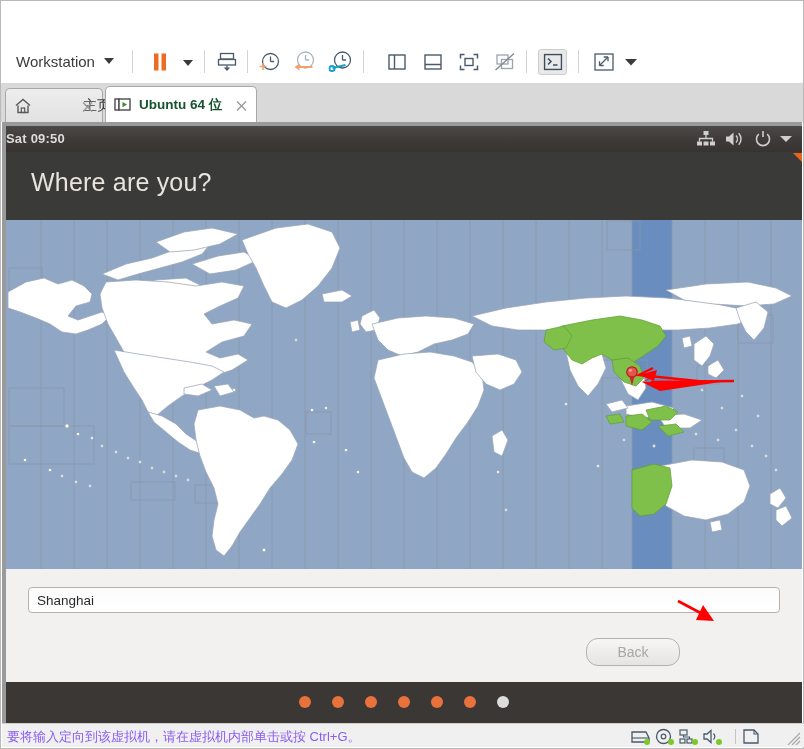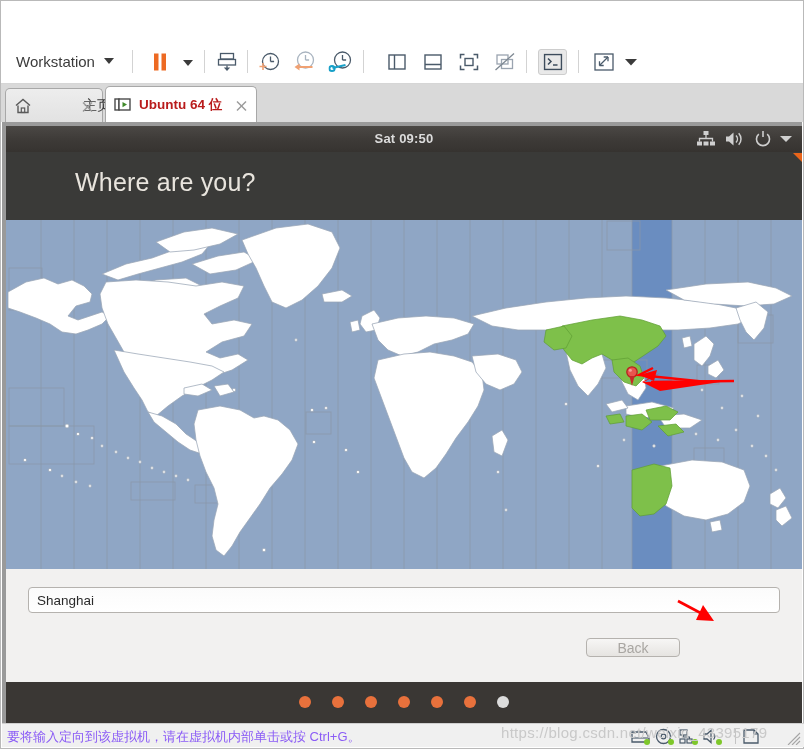--- a/index.html
+++ b/index.html
@@ -143,21 +143,21 @@
     background: #ffffff;
     height: 36px;
   }
   .tab-icon { margin-left: 8px; width: 18px; height: 18px; position: relative; flex: 0 0 auto; }
   .tab-label {
     margin-left: 7px;
     font-size: 14px;
     color: #3a3a3a;
     white-space: nowrap;
   }
-  #tab-ubuntu .tab-label { font-weight: bold; color: #b91c1c; font-size: 13.5px; }
+  #tab-ubuntu .tab-label { font-weight: bold; color: #14532d; font-size: 13.5px; }
   .tab-close {
     position: absolute; right: 8px; top: 50%;
     transform: translateY(-50%);
     width: 13px; height: 13px;
     cursor: default;
   }
 
   
   #guest-area {
     position: absolute;
@@ -177,21 +177,21 @@
   
   #ubuntu-panel {
     position: absolute;
     left: 0; top: 0;
     width: 796px; height: 26px;
     background: linear-gradient(to bottom, #4b4845 0%, #3d3a37 55%, #363330 100%);
   }
   #panel-clock {
     position: absolute;
     left: 0; right: 0; top: 5px;
-    text-align: center;
+    text-align: left;
     font-size: 13px;
     font-weight: bold;
     color: #dcdcdc;
     letter-spacing: .2px;
   }
   .panel-ind {
     position: absolute;
     top: 4px;
     height: 18px;
     cursor: default;
@@ -215,21 +215,20 @@
     clip-path: polygon(100% 0, 0 0, 100% 100%);
   }
 
   
   #installer-heading {
     position: absolute;
     left: 25px; top: 42px;
     font-size: 25px;
     color: #e8e4dd;
     letter-spacing: .2px;
-    margin-left: 44px;
   }
 
   
   #map-wrap {
     position: absolute;
     left: 0; top: 94px;
     width: 796px; height: 349px;
     background: #8fa6c5;
     overflow: hidden;
   }
@@ -252,23 +251,23 @@
     box-sizing: border-box;
     font-family: "Liberation Sans", sans-serif;
     font-size: 13.5px;
     color: #2b2b2b;
     padding: 0 8px;
     outline: none;
   }
   .form-btn {
     position: absolute;
     top: 69px;
-    height: 19px;
+    height: 28px;
     border: 1px solid #b5b2ae;
-    border-radius: 4px;
+    border-radius: 12px;
     background: linear-gradient(to bottom, #f7f6f5, #e6e4e1);
     box-sizing: border-box;
     font-family: "Liberation Sans", sans-serif;
     font-size: 14px;
     color: #2b2b2b;
     cursor: default;
   }
   #btn-back {
     left: 580px; width: 94px;
     color: #a9a6a2;
@@ -783,21 +782,20 @@
       <svg width="14" height="13" viewBox="0 0 14 13">
         <g stroke="#a5a5a5" stroke-width="1.1">
           <line x1="13" y1="1" x2="1" y2="13"></line>
           <line x1="13" y1="5" x2="5" y2="13"></line>
           <line x1="13" y1="9" x2="9" y2="13"></line>
         </g>
       </svg>
     </div>
   </div>
 
-  <div id="watermark">https://blog.csdn.net/weixin_43395179</div>
 
   <svg id="annotations">
 
     <g>
       <path d="M733,379 L643,381 L659,372 L641,381 L659,390 Z" fill="#ff0000"></path>
       <path d="M733,380 L650,381" stroke="#ff0000" stroke-width="2.6"></path>
       <path d="M706,381 L638,374 L652,367" stroke="#ff0000" stroke-width="2.4" fill="none"></path>
       <path d="M638,374 L656,369 L653,380 Z" fill="#ff0000"></path>
     </g>
 

